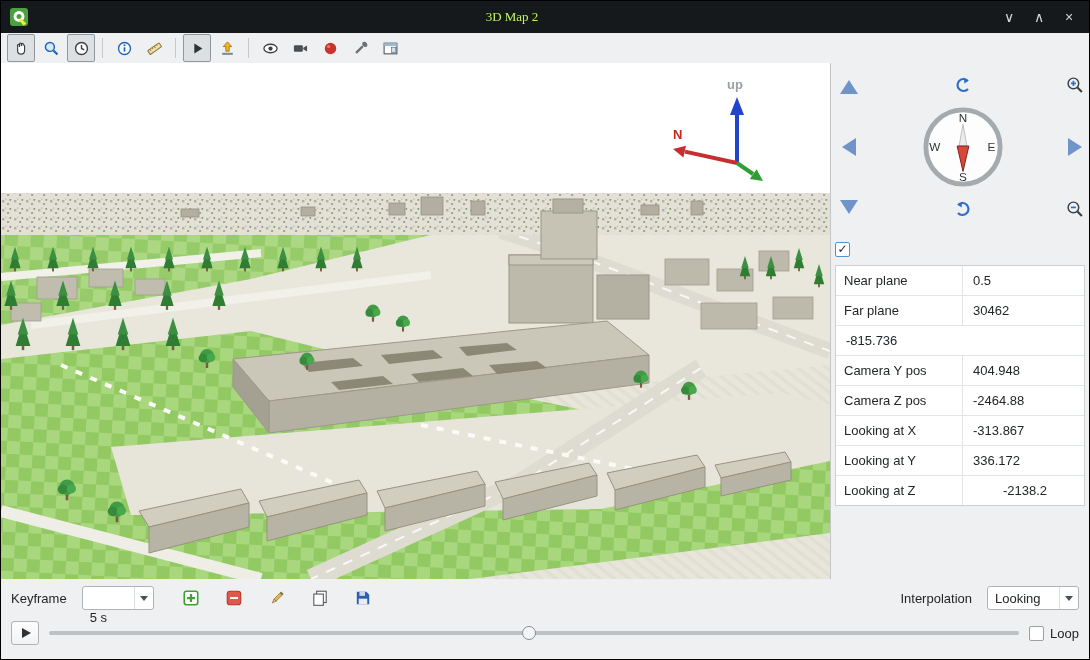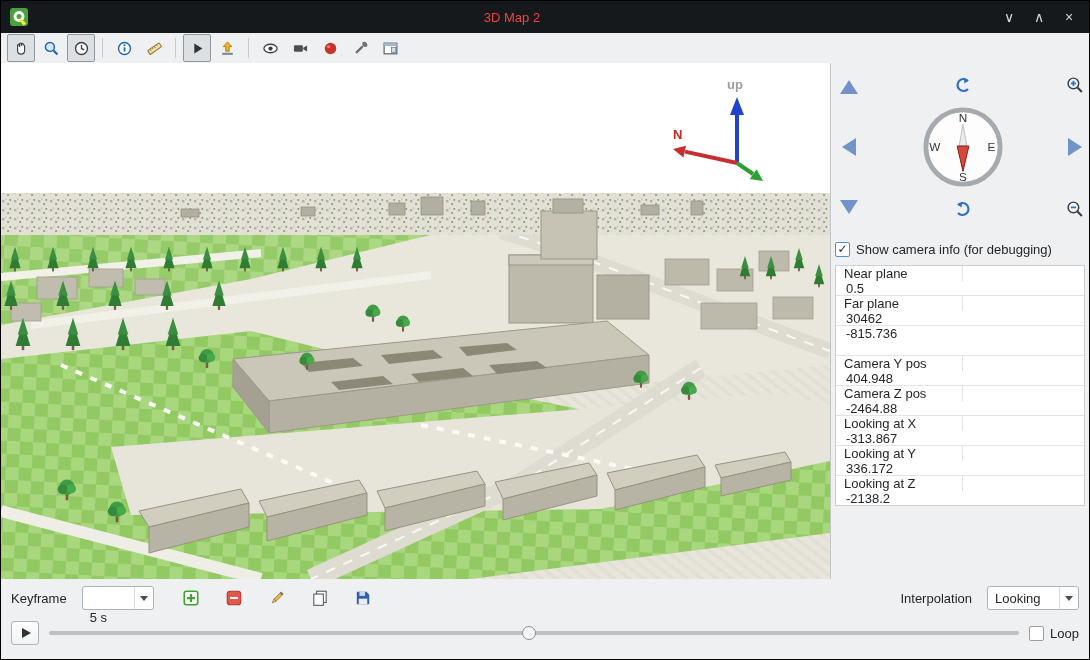--- a/index.html
+++ b/index.html
@@ -2,21 +2,21 @@
 <html><head>
 <meta charset="utf-8">
 <style>
   html,body{margin:0;padding:0;background:#3a3d40;}
   .window{position:relative;width:1090px;height:660px;box-sizing:border-box;border:1px solid #000;
     background:#eff0f1;font-family:"Liberation Sans","DejaVu Sans",sans-serif;font-size:13px;color:#232629;overflow:hidden;}
 
   
   .titlebar{height:32px;background:#16191c;display:flex;align-items:center;color:#e8eaeb;}
   .logo{width:20px;height:20px;margin-left:8px;flex:0 0 auto;}
-  .title{flex:1;text-align:center;font-size:13px;color:#ef4444;}
+  .title{flex:1;text-align:center;font-size:13px;color:#bef264;font-family:Liberation Serif, serif;}
   .win-controls{display:flex;align-items:center;margin-right:6px;gap:2px;}
   .win-btn{width:28px;height:24px;display:flex;align-items:center;justify-content:center;color:#d4d7d9;font-size:14px;}
 
   
   .toolbar{height:30px;display:flex;align-items:center;padding-left:6px;gap:2px;background:#eff0f1;}
   .tool{width:26px;height:26px;display:flex;align-items:center;justify-content:center;border:1px solid transparent;border-radius:2px;}
   .tool.pressed{background:#dde0e3;border-color:#90989e;}
   .tb-sep{width:1px;height:20px;background:#c6cacd;margin:0 5px;}
 
   
@@ -36,22 +36,22 @@
   .tri.down{border-left:9px solid transparent;border-right:9px solid transparent;border-top:14px solid #7093c9;}
   .tri.left{border-top:9px solid transparent;border-bottom:9px solid transparent;border-right:14px solid #7093c9;}
   .tri.right{border-top:9px solid transparent;border-bottom:9px solid transparent;border-left:14px solid #7093c9;}
 
   .cam-check{display:flex;align-items:center;gap:6px;height:24px;margin:2px 0 4px;flex:0 0 auto;}
   .checkbox{width:15px;height:15px;box-sizing:border-box;background:#fff;border:1px solid #4f94cd;border-radius:2px;
     display:flex;align-items:center;justify-content:center;font-size:12px;line-height:1;color:#1b1e20;}
   .checkbox.plain{border-color:#9aa0a4;}
 
   .info-table{background:#fff;border:1px solid #cdd0d3;flex:0 0 auto;}
-  .t-row{display:flex;height:29px;border-bottom:1px solid #e2e4e6;align-items:stretch;flex-direction:column;}
-  .t-row:last-child{border-bottom:none;}
+  .t-row{display:flex;height:29px;border-bottom:1px solid #e2e4e6;align-items:stretch;}
+  .t-row:last-child{border-bottom:none;gap:30px;}
   .t-label{width:118px;padding-left:8px;border-right:1px solid #e2e4e6;display:flex;align-items:center;}
   .t-value{padding-left:10px;display:flex;align-items:center;}
 
   
   .keyframe-bar{height:38px;display:flex;align-items:center;padding:0 10px;gap:15px;}
   .combo{height:24px;background:#fff;border:1px solid #aeb3b7;border-radius:3px;display:flex;align-items:center;box-sizing:border-box;}
   .combo .val{padding:0 7px;white-space:nowrap;}
   .combo .arrow{width:18px;align-self:stretch;display:flex;align-items:center;justify-content:center;border-left:1px solid #dbdee0;}
   .caret{width:0;height:0;border-left:4px solid transparent;border-right:4px solid transparent;border-top:5px solid #4a4f54;}
   .icon-btn{width:26px;height:26px;display:flex;align-items:center;justify-content:center;border:1px solid transparent;border-radius:2px;}
@@ -384,21 +384,20 @@
           <svg width="18" height="18" viewBox="0 0 17 17">
             <circle cx="7" cy="7" r="5" fill="#eef3f8" stroke="#3c4043" stroke-width="1.4"></circle>
             <path d="M4.6 7h4.8" stroke="#2d6ec9" stroke-width="1.6"></path>
             <line x1="10.8" y1="10.8" x2="15" y2="15" stroke="#3c4043" stroke-width="2"></line>
           </svg>
         </span>
       </div>
 
       <div class="cam-check">
         <span class="checkbox">✓</span>
-        <span>Show camera info (for debugging)</span>
       </div>
 
       <div class="info-table">
         <div class="t-row">
           <span class="t-label">Near plane</span>
           <span class="t-value">0.5</span>
         </div>
         <div class="t-row">
           <span class="t-label">Far plane</span>
           <span class="t-value">30462</span>

